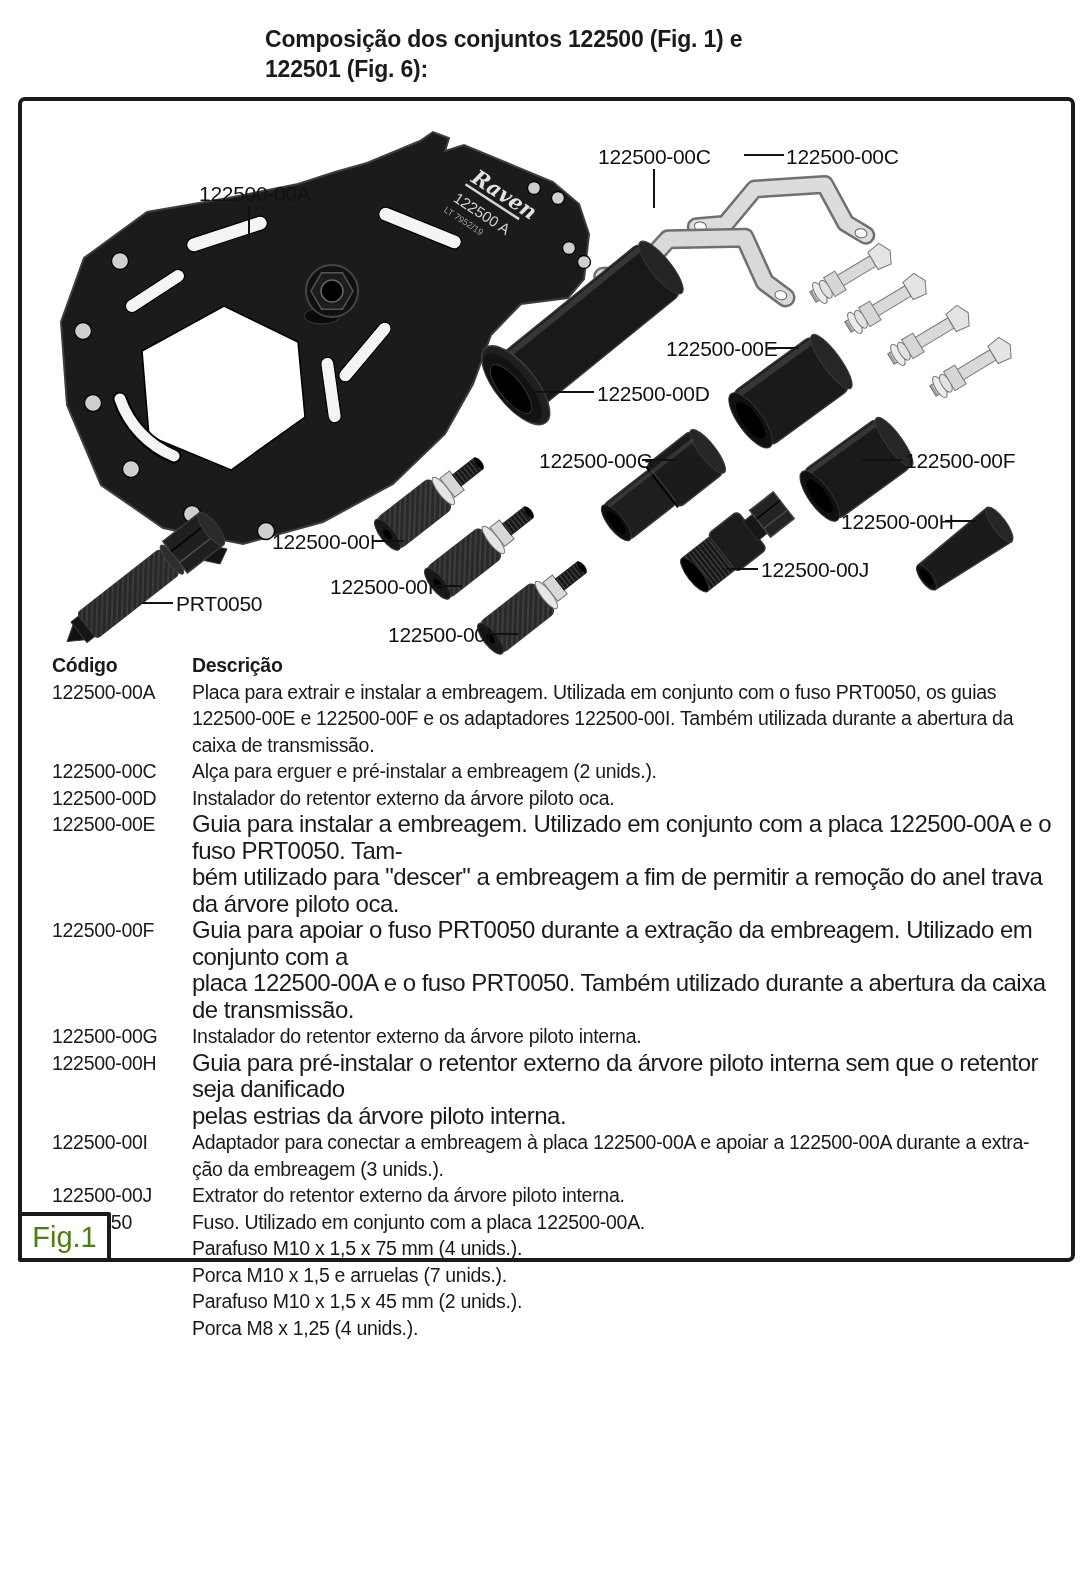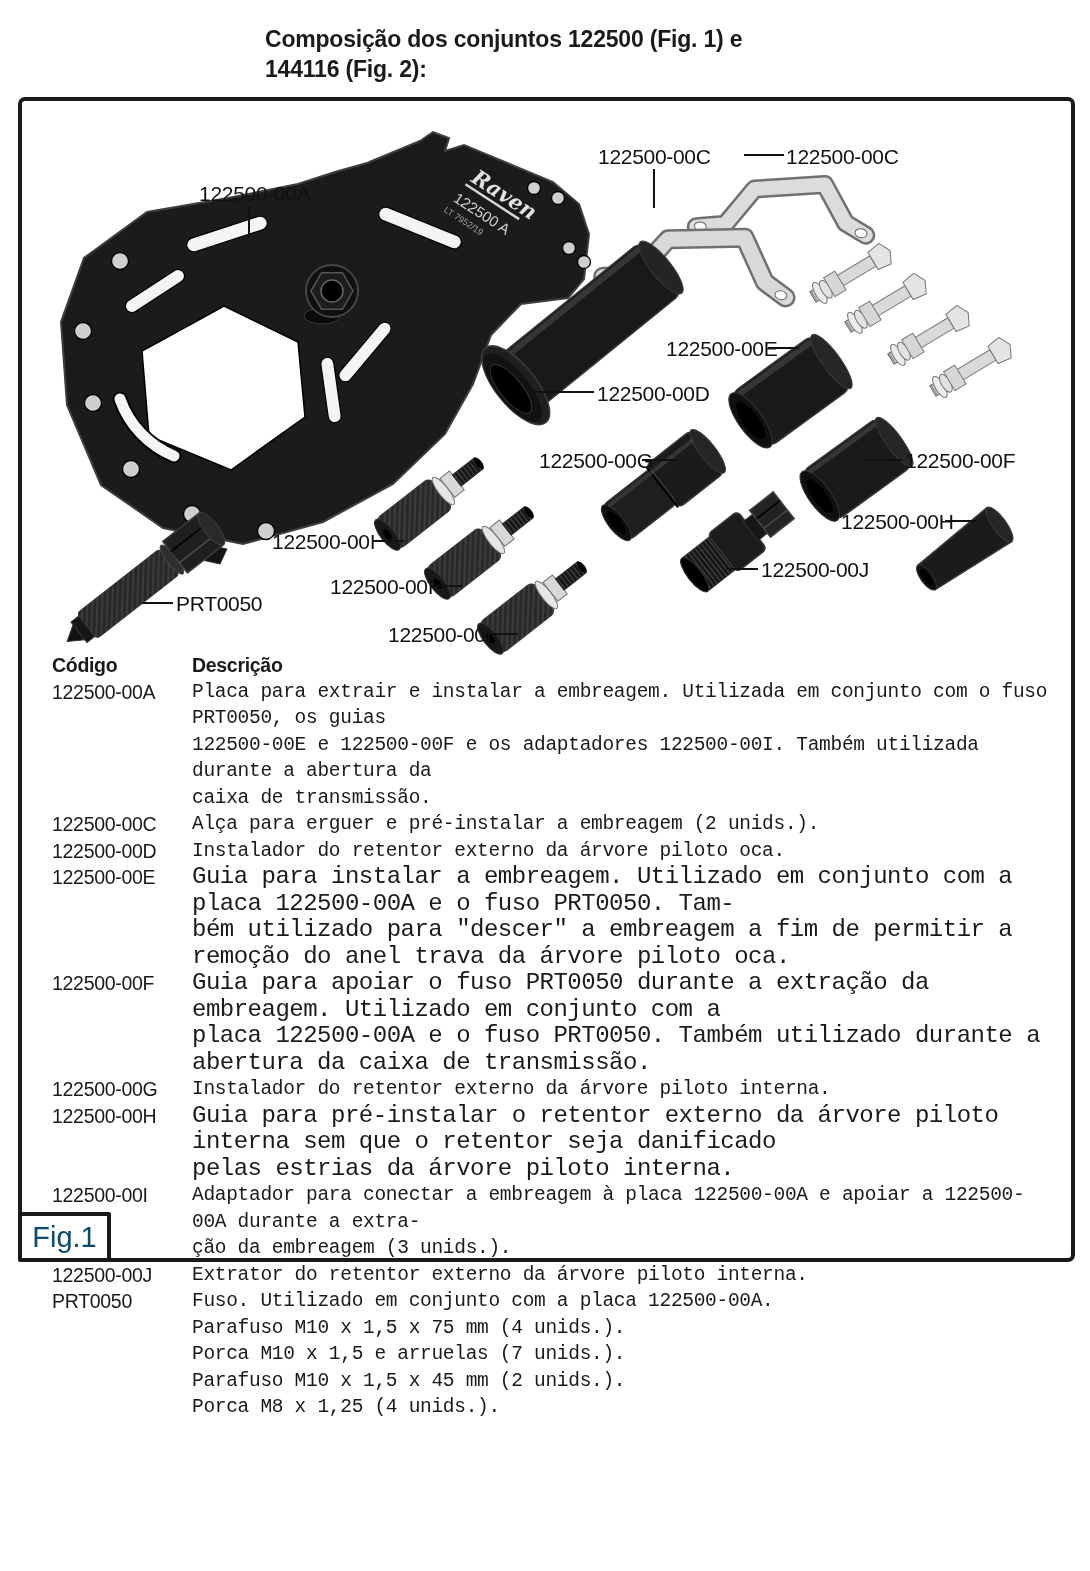--- a/index.html
+++ b/index.html
@@ -11,35 +11,35 @@
               border:4.5px solid #1a1a1a;border-radius:7px;background:#fff;}
   .diagram-svg{position:absolute;left:22px;top:101px;width:1046px;height:560px;}
   .callout{position:absolute;font-size:21px;color:#111;letter-spacing:-0.3px;white-space:nowrap;}
   .leader{position:absolute;background:#111;}
   .leader.h{height:2px;}
   .leader.v{width:2px;}
   .parts-table{position:absolute;left:52px;top:652px;width:1000px;
                display:grid;grid-template-columns:140px 860px;}
   .pcode,.pdesc,.phead{font-size:19.5px;line-height:26.5px;letter-spacing:-0.3px;color:#1a1a1a;}
   .phead{font-weight:bold;}
-  .pdesc{white-space:pre-line;font-family:Liberation Mono, monospace;}
+  .pdesc{white-space:pre-line;}
   .pdesc.tight{font-size:24px;letter-spacing:-0.5px;}
   .fig-label-box{position:absolute;left:18px;top:1212px;width:85px;height:42px;
                  border:4.5px solid #1a1a1a;background:#fff;z-index:6;border-radius:2px;
                  display:flex;align-items:center;justify-content:center;
-                 font-size:29px;color:#0c4a6e;}
+                 font-size:29px;color:#4d7c0f;}
 </style>
 </head>
 <body>
 
 <div id="canvas">
 
   <div class="title">
     <div>Composição dos conjuntos 122500 (Fig. 1) e</div>
-    <div>144116 (Fig. 2):</div>
+    <div>122501 (Fig. 6):</div>
   </div>
 
   <div class="figure-box"></div>
 
   <svg class="diagram-svg" viewBox="0 0 1046 560">
     <defs>
       <pattern id="knurl" width="5" height="5" patternUnits="userSpaceOnUse" patternTransform="rotate(40)">
         <rect width="5" height="5" fill="#292929"></rect>
         <line x1="1" y1="0" x2="1" y2="5" stroke="#4d4d4d" stroke-width="1.3"></line>
       </pattern>

